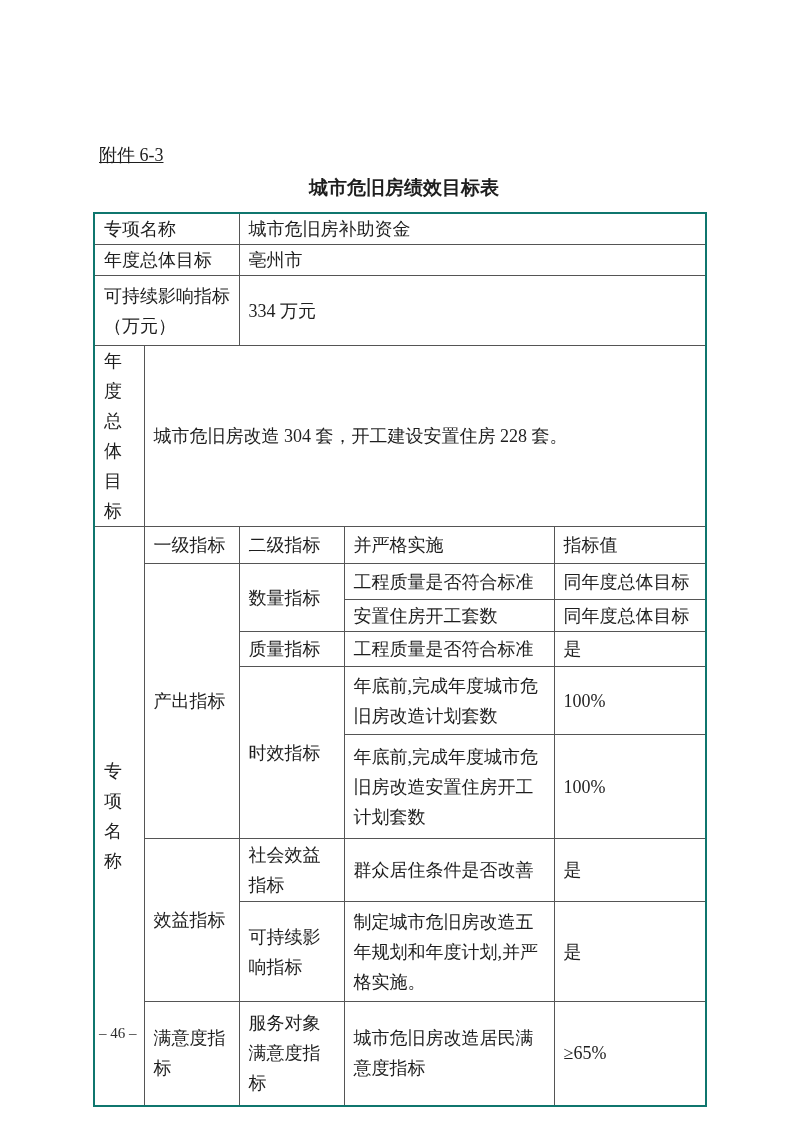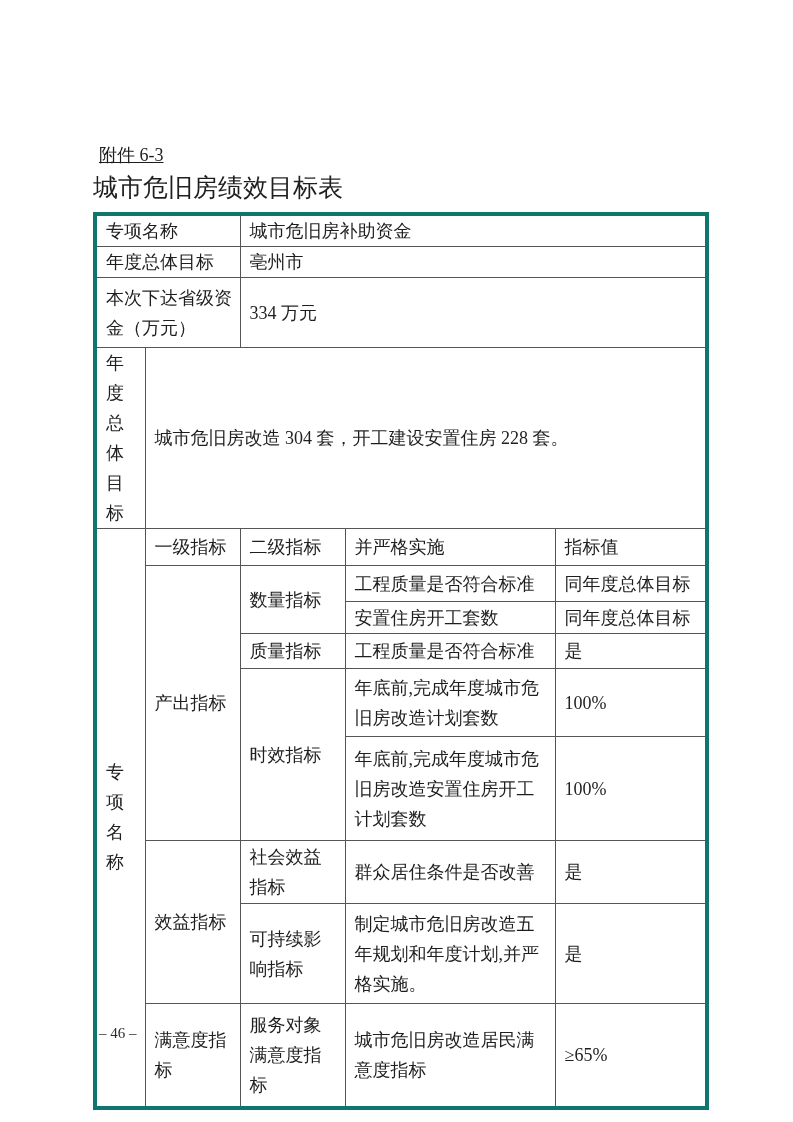--- a/index.html
+++ b/index.html
@@ -23,32 +23,33 @@
     font-size: 18px;
     line-height: 22px;
     white-space: pre;
     text-decoration: underline;
   }
   .doc-title {
     position: absolute;
     left: 93px;
     top: 173px;
     width: 622px;
-    font-size: 25px;
-    font-weight: normal;
+    text-align: center;
+    font-size: 19px;
+    font-weight: bold;
     line-height: 30px;
   }
   table.main-table {
     position: absolute;
     left: 93px;
     top: 212px;
     width: 612px;
     border-collapse: collapse;
     table-layout: fixed;
-    border: 4px solid #0f766e;
+    border: 2px solid #0f766e;
     padding-left: 24px;
   }
   table.main-table td {
     border: 1px solid #555555;
     padding: 0 6px 0 9px;
     font-size: 18px;
     line-height: 30px;
     vertical-align: middle;
     text-align: left;
     word-break: break-all;
@@ -99,21 +100,21 @@
     <tbody>
       <tr class="h30">
         <td colspan="2" class="top-label">专项名称</td>
         <td colspan="3" class="top-value">城市危旧房补助资金</td>
       </tr>
       <tr class="h30">
         <td colspan="2" class="top-label">年度总体目标</td>
         <td colspan="3" class="top-value">亳州市</td>
       </tr>
       <tr class="h70">
-        <td colspan="2" class="top-label">本次下达省级资金（万元）</td>
+        <td colspan="2" class="top-label">可持续影响指标（万元）</td>
         <td colspan="3" class="top-value">334 万元</td>
       </tr>
       <tr class="h99">
         <td class="c1">年度总体目标</td>
         <td colspan="4" class="top-value">城市危旧房改造 304 套，开工建设安置住房 228 套。</td>
       </tr>
       <tr class="h37">
         <td class="c1" rowspan="9">专项名称</td>
         <td>一级指标</td>
         <td>二级指标</td>

